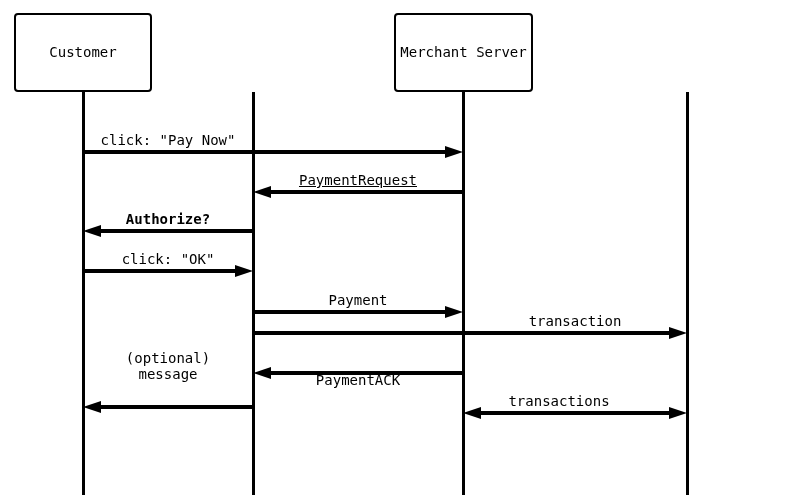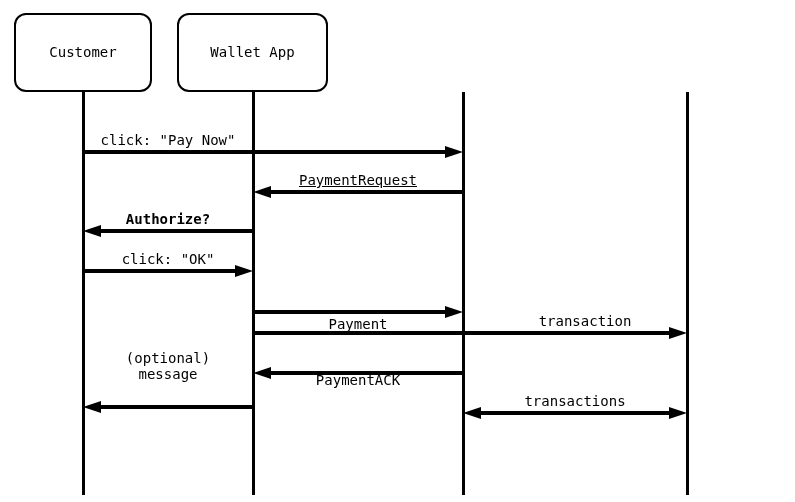--- a/index.html
+++ b/index.html
@@ -18,21 +18,21 @@
     border: 2px solid #000;
     background: #fff;
     display: flex;
     align-items: center;
     justify-content: center;
     text-align: center;
     font-size: 14px;
     line-height: 19px;
     white-space: pre-line;
   }
-  .actor.rect { border-radius: 12px; }
+  .actor.rect { border-radius: 4px; }
   .actor.ellipse { border-radius: 50%; }
   .lifeline {
     position: absolute;
     width: 3px;
     background: #000;
   }
   .msg-line {
     position: absolute;
     height: 4px;
     background: #000;
@@ -57,22 +57,22 @@
 </style>
 </head>
 <body>
 
 <div class="canvas">
 
   
   <div class="actor rect" style="left:14px; top:13px; width:138px; height:79px;">
     <span>Customer</span>
   </div>
-  <div class="actor rect" style="left:177px; top:13px; width:151px; height:79px;">
-    <span>Wallet App</span>
+  <div class="actor rect" style="left:394px; top:13px; width:139px; height:79px;">
+    <span>Merchant Server</span>
   </div>
 
   
   <div class="lifeline" style="left:81.5px; top:92px; height:403px;"></div>
   <div class="lifeline" style="left:251.5px; top:92px; height:403px;"></div>
   <div class="lifeline" style="left:461.5px; top:92px; height:403px;"></div>
   <div class="lifeline" style="left:685.5px; top:92px; height:403px;"></div>
 
   
   <div class="group">
@@ -97,28 +97,28 @@
 
   
   <div class="group">
     <div class="msg-label" style="left:83px; top:251px; width:170px;">click: "OK"</div>
     <div class="msg-line" style="left:83px; top:269px; width:152px;"></div>
     <div class="head r" style="left:235px; top:265px;"></div>
   </div>
 
   
   <div class="group">
-    <div class="msg-label" style="left:253px; top:292px; width:210px;margin-top:24px;">Payment</div>
+    <div class="msg-label" style="left:253px; top:292px; width:210px;">Payment</div>
     <div class="msg-line" style="left:253px; top:310px; width:192px;"></div>
     <div class="head r" style="left:445px; top:306px;"></div>
   </div>
 
   
   <div class="group">
-    <div class="msg-label" style="left:463px; top:313px; width:224px;margin-left:10px;">transaction</div>
+    <div class="msg-label" style="left:463px; top:313px; width:224px;">transaction</div>
     <div class="msg-line" style="left:253px; top:331px; width:416px;"></div>
     <div class="head r" style="left:669px; top:327px;"></div>
   </div>
 
   
   <div class="group">
     <div class="msg-label" style="left:253px; top:372px; width:210px;">PaymentACK</div>
     <div class="msg-line" style="left:271px; top:371px; width:192px;"></div>
     <div class="head l" style="left:253px; top:367px;"></div>
   </div>
@@ -126,19 +126,19 @@
   
   <div class="group">
     <div class="msg-label" style="left:83px; top:350px; width:170px;">(optional)
 message</div>
     <div class="msg-line" style="left:101px; top:405px; width:152px;"></div>
     <div class="head l" style="left:83px; top:401px;"></div>
   </div>
 
   
   <div class="group">
-    <div class="msg-label" style="left:463px; top:393px; width:224px;">transactions</div>
+    <div class="msg-label" style="left:447px; top:393px; width:224px;">transactions</div>
     <div class="msg-line" style="left:481px; top:411px; width:188px;"></div>
     <div class="head l" style="left:463px; top:407px;"></div>
     <div class="head r" style="left:669px; top:407px;"></div>
   </div>
 
 </div>
 
 </body></html>

